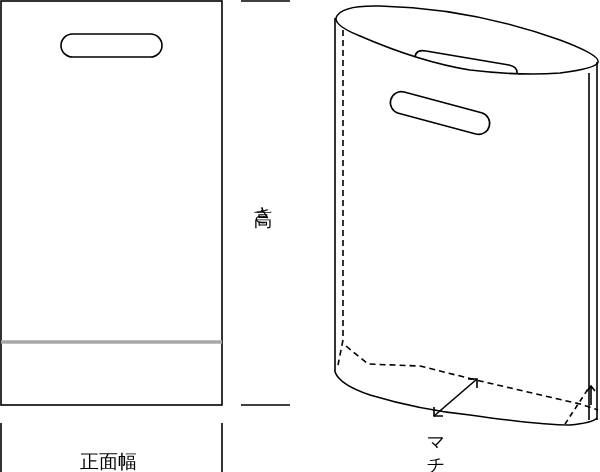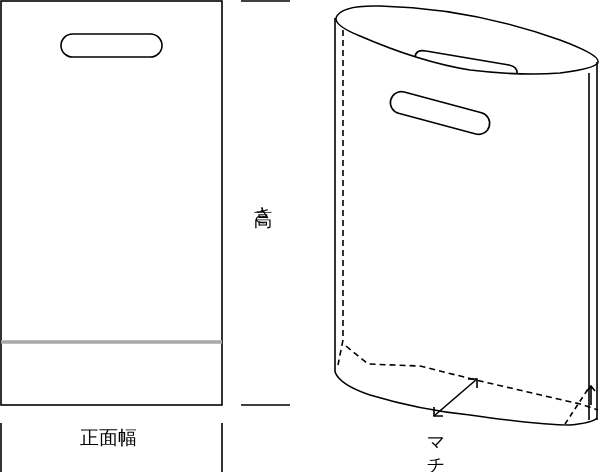--- a/index.html
+++ b/index.html
@@ -1,19 +1,19 @@
 <!DOCTYPE html>
 <html><head>
   <meta charset="utf-8">
   <style>
     html, body { margin: 0; padding: 0; background: #ffffff; }
     body { width: 600px; height: 472px; position: relative; overflow: hidden; font-family: "DejaVu Sans", sans-serif; }
     svg { position: absolute; left: 0; top: 0; }
     .label { position: absolute; color: #000; font-size: 19px; line-height: 1; }
-    .label-width { left: 80px; top: 428px; letter-spacing: 0px; }
+    .label-width { left: 80px; top: 452px; letter-spacing: 0px; }
     .label-height { left: 251px; top: 193px; width: 22px; writing-mode: vertical-rl; text-orientation: upright; }
     .label-gusset { left: 423px; top: 425px; width: 22px; writing-mode: vertical-rl; text-orientation: upright; font-size: 18px; }
   </style>
 </head>
 <body>
 
 <svg width="600" height="472" viewBox="0 0 600 472" xmlns="http://www.w3.org/2000/svg">
 
   <g fill="none" stroke="#000" stroke-width="1.6">
     <rect x="1" y="1" width="221" height="404"></rect>

